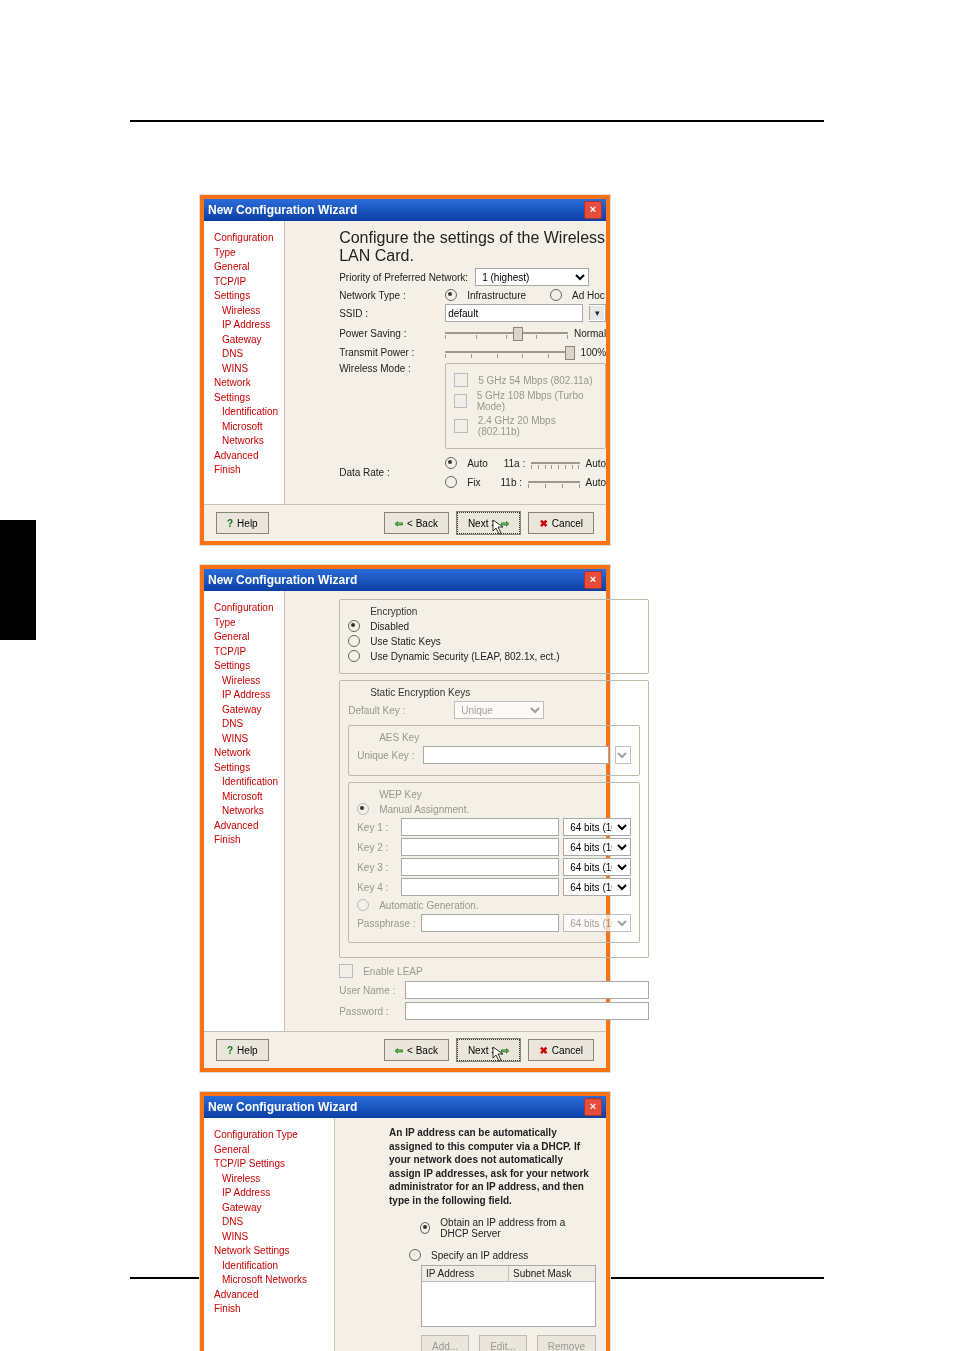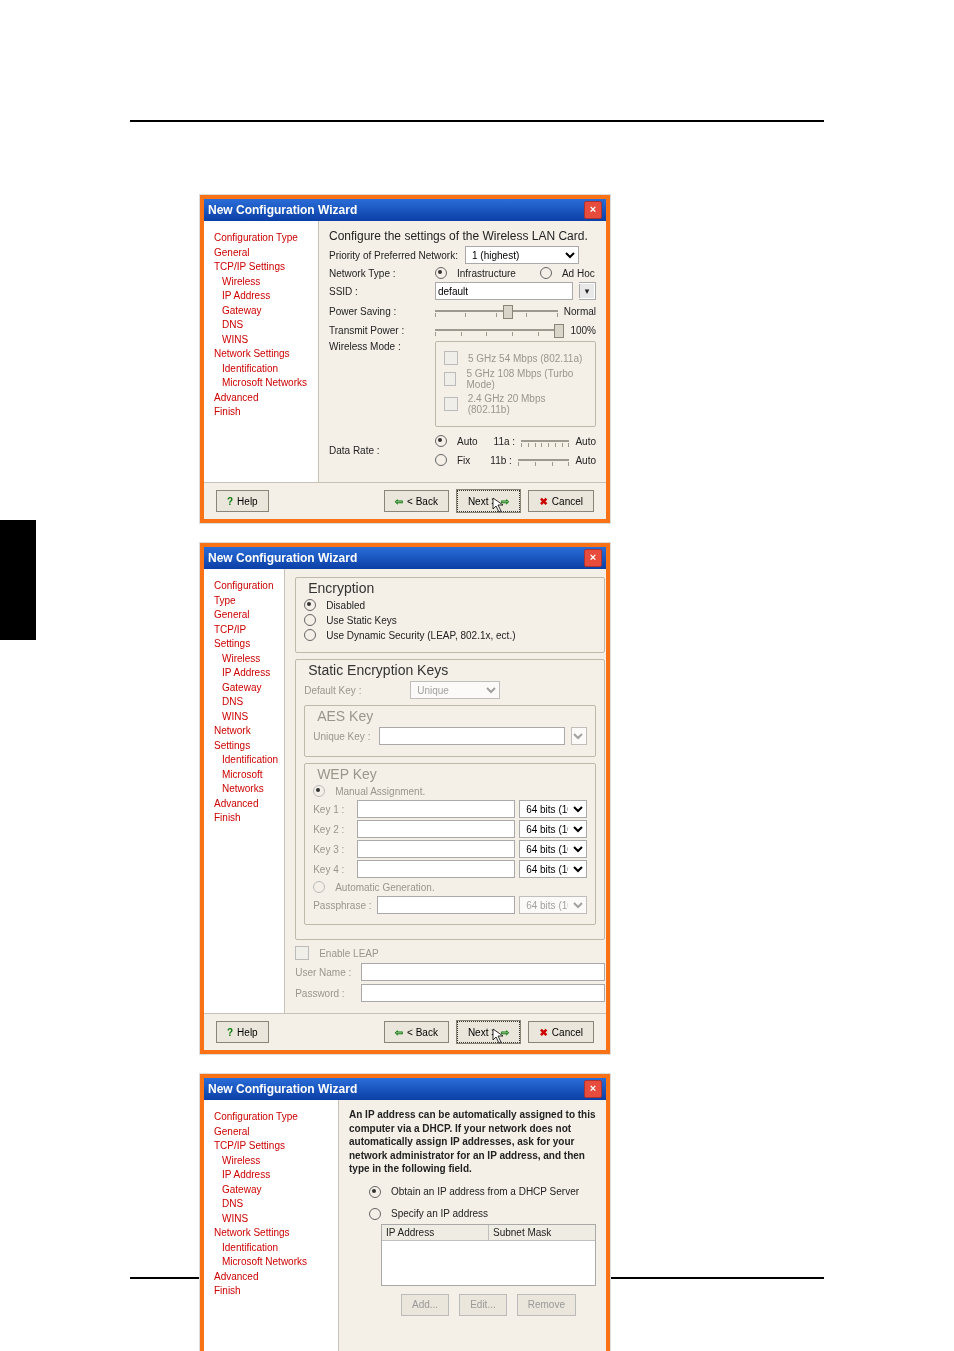--- a/index.html
+++ b/index.html
@@ -7,28 +7,28 @@
   .header-rule,
   .footer-rule{position:absolute;left:130px;right:130px;height:2px;background:#000;}
   .header-rule{top:120px;}
   .footer-rule{bottom:72px;}
   .black-tab{position:absolute;left:0;top:520px;width:36px;height:120px;background:#000;}
   .shots{position:absolute;left:200px;top:195px;width:410px;}
   .shot{position:relative;border:4px solid #f97316;margin-bottom:20px;box-shadow:0 0 0 1px #ddd;}
   .titlebar{height:22px;background:linear-gradient(#2a6dd8,#0b3fa6);display:flex;align-items:center;justify-content:space-between;padding:0 4px;}
   .titlebar span{color:#fff;font-size:12px;font-weight:bold;}
   .close-btn{width:16px;height:16px;background:#e74c3c;border:1px solid #a33;color:#fff;font-size:11px;line-height:14px;text-align:center;font-weight:bold;border-radius:2px;}
-  .body{display:flex;background:#f4f0e8;}
+  .body{display:flex;background:#f4f0e8;gap:44px;}
   .sidebar{width:118px;background:#fff;border-right:1px solid #c6c2b8;padding:10px 6px 10px 10px;}
   .side-item{font-size:10px;line-height:1.45;cursor:default;}
   .red{color:#c00;}
   .indent{padding-left:8px;}
   .content{flex:1;padding:8px 10px;font-size:10px;color:#222;}
   .fieldset{border:1px solid #bfb9aa;padding:6px 8px 8px 8px;margin-bottom:6px;border-radius:2px;}
-  .fieldset-label{font-size:14px;margin-top:-13px;margin-left:0;background:#f4f0e8;display:inline-block;padding:0 4px;color:#333;}
+  .fieldset-label{font-size:10px;margin-top:-13px;margin-left:18px;background:#f4f0e8;display:inline-block;padding:0 4px;color:#333;}
   .row{display:flex;align-items:center;margin:3px 0;gap:6px;}
   .lbl{width:100px;font-size:10px;color:#222;}
   .lbl-dis{color:#9a968c;}
   input[type=text],select,.combo{border:1px solid #a9a9a9;background:#fff;font-size:10px;height:16px;padding:0 2px;}
   select{height:18px;}
   .combo{display:flex;align-items:center;justify-content:space-between;width:60px;}
   .combo .arrow{width:14px;height:14px;background:#e8e8e8;border-left:1px solid #a9a9a9;text-align:center;font-size:9px;line-height:14px;}
   .slider{flex:1;height:16px;position:relative;}
   .slider .track{position:absolute;top:7px;left:0;right:0;height:2px;background:#9d998e;}
   .slider .ticks{position:absolute;top:10px;left:0;right:0;display:flex;justify-content:space-between;}
@@ -47,21 +47,21 @@
   .arrow-green{color:#0a7a0a;font-weight:bold;}
   .arrow-red{color:#c00;font-weight:bold;}
   .list-box{border:1px solid #a9a9a9;background:#fff;height:60px;margin-top:4px;}
   .list-head{display:flex;border-bottom:1px solid #c0c0c0;}
   .list-head div{flex:1;font-size:10px;padding:2px 4px;border-right:1px solid #c0c0c0;background:#efece3;}
   .list-head div:last-child{border-right:none;}
   .key-row{display:flex;align-items:center;margin:2px 0;gap:4px;}
   .key-row input[type=text]{flex:1;}
   .cursor-svg{position:absolute;bottom:6px;left:288px;pointer-events:none;}
   .desc{font-size:10px;line-height:1.35;margin-bottom:10px;font-weight:bold;}
-  .small-note{font-size:12px;}
+  .small-note{font-size:16px;}
 </style>
 </head>
 <body>
 
 <div class="page">
   <div class="header-rule"></div>
   <div class="footer-rule"></div>
   <div class="black-tab"></div>
 
   <div class="shots">
@@ -367,21 +367,21 @@
           <div class="side-item red indent">DNS</div>
           <div class="side-item red indent">WINS</div>
           <div class="side-item red">Network Settings</div>
           <div class="side-item red indent">Identification</div>
           <div class="side-item red indent">Microsoft Networks</div>
           <div class="side-item red">Advanced</div>
           <div class="side-item red">Finish</div>
         </div>
         <div class="content">
           <div class="desc">An IP address can be automatically assigned to this computer via a DHCP. If your network does not automatically assign IP addresses, ask for your network administrator for an IP address, and then type in the following field.</div>
-          <div class="row" style="margin-left:20px">
+          <div class="row" style="margin-left:31px">
               <span class="radio sel"></span>
               <span>Obtain an IP address from a DHCP Server</span>
             </div>
           <div class="row" style="margin-left:20px;margin-top:10px">
               <span class="radio"></span>
               <span>Specify an IP address</span>
             </div>
           <div style="margin-left:32px">
             <div class="list-box">
               <div class="list-head">

